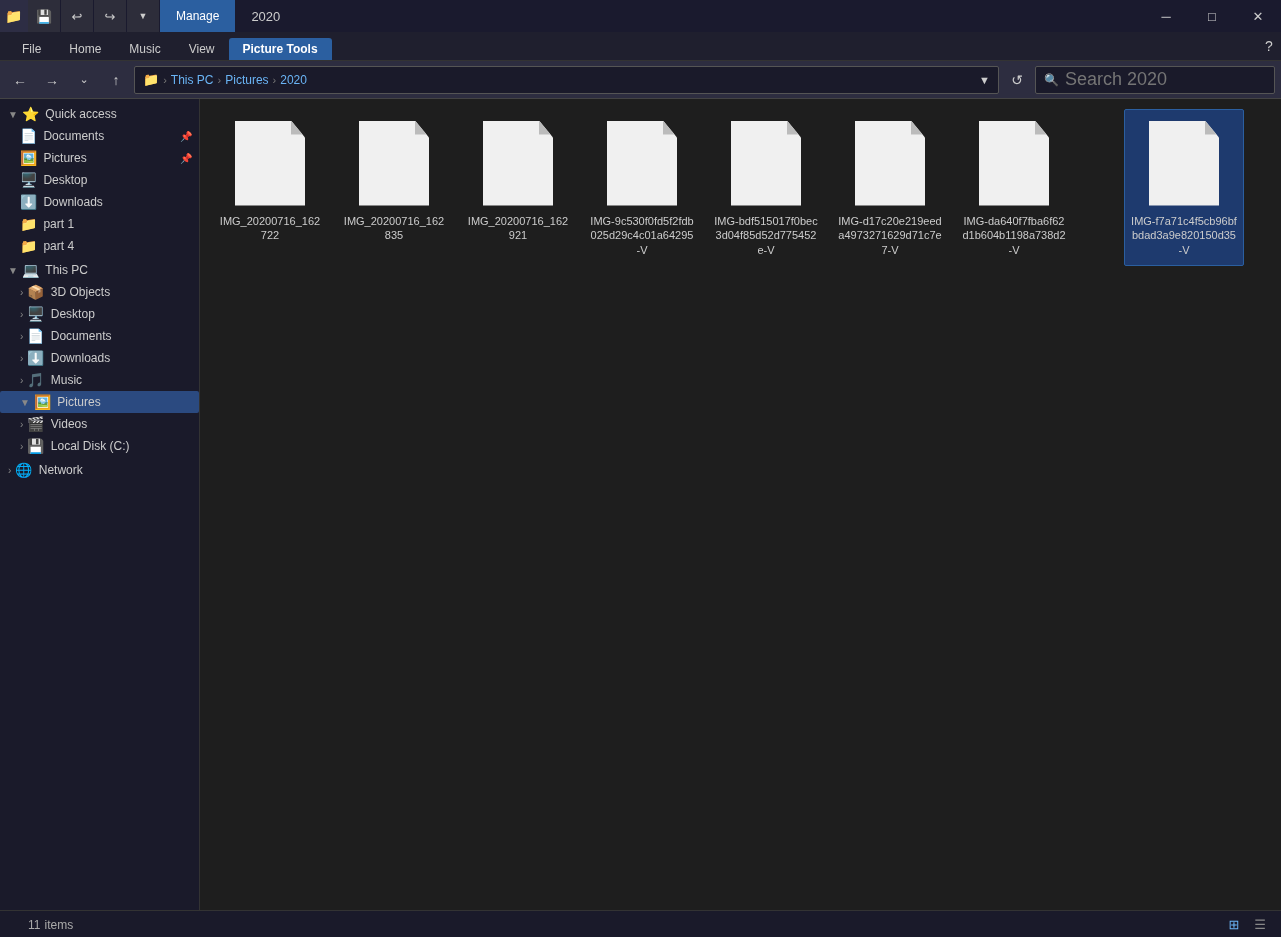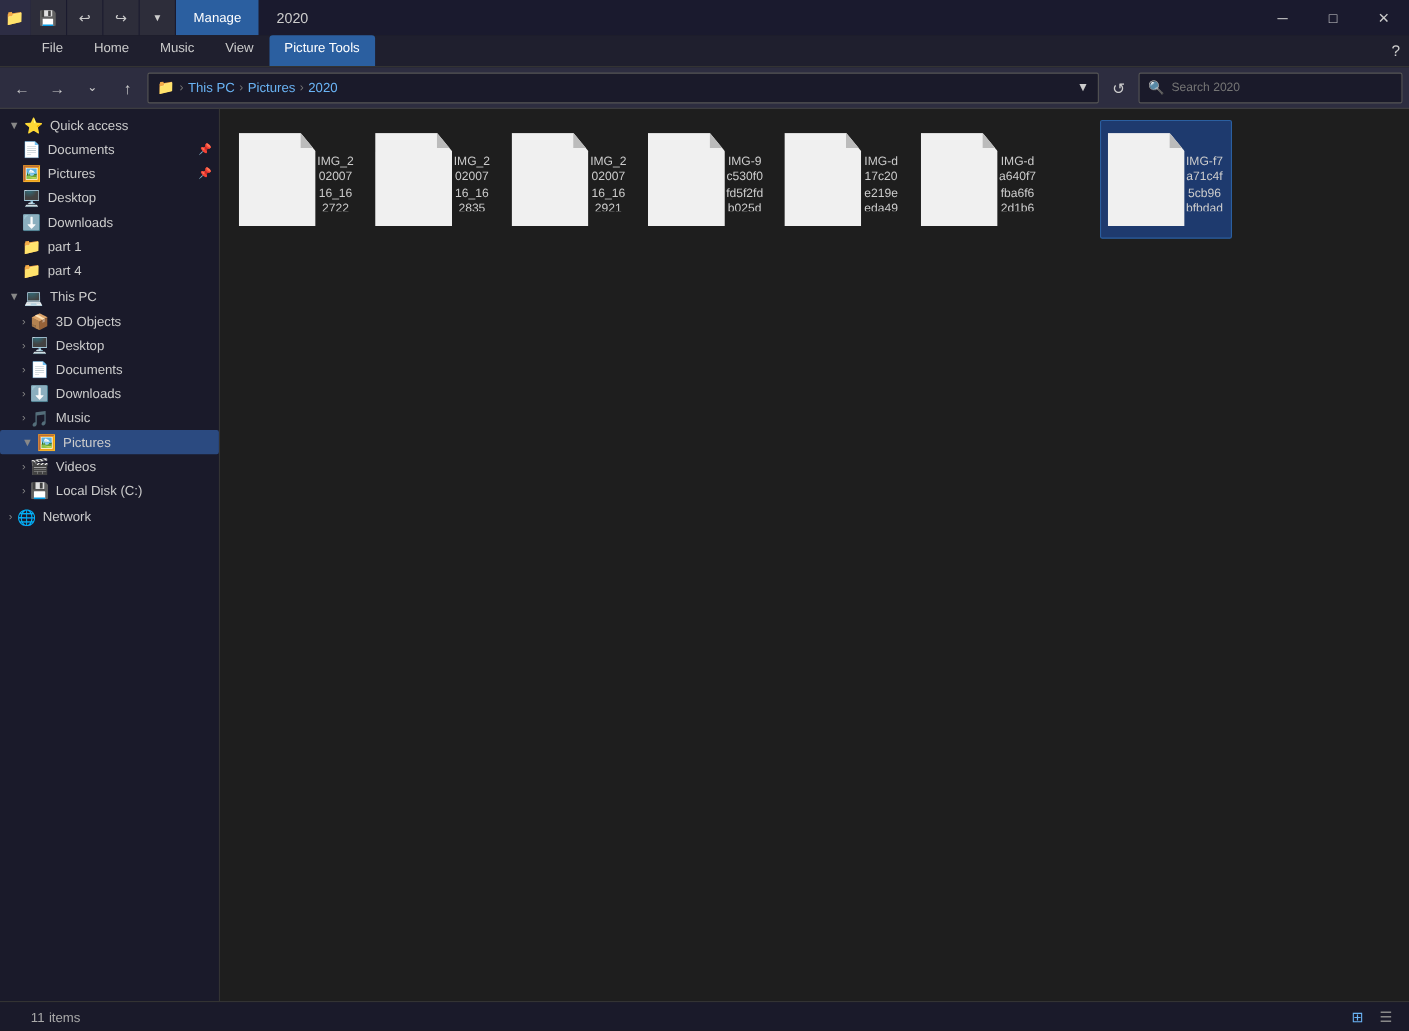--- a/index.html
+++ b/index.html
@@ -67,34 +67,35 @@
     }
 
     
     .ribbon {
       background: #1f1f2e;
       border-bottom: 1px solid #333;
     }
     .ribbon-tabs {
       display: flex;
       height: 28px;
-      padding-left: 24px;
+      align-items: flex-end;
+      padding-left: 8px;
     }
     .ribbon-tab {
       padding: 4px 14px;
       font-size: 12px;
       color: #ccc;
       cursor: pointer;
       border-top-left-radius: 3px;
       border-top-right-radius: 3px;
     }
     .ribbon-special {
       background: #2b5fa0;
       color: #fff;
-      font-weight: 400;
+      font-weight: 700;
     }
     .ribbon-help {
       position: absolute;
       right: 0;
       top: 28px;
       width: 24px; height: 28px;
       display: flex; align-items: center; justify-content: center;
       color: #ccc; font-size: 14px; cursor: pointer;
     }
 
@@ -145,21 +146,21 @@
       background: #1a1a2a;
       border: 1px solid #555;
       border-radius: 2px;
       display: flex;
       align-items: center;
       padding: 0 8px;
       gap: 6px;
     }
     .search-icon { color: #888; font-size: 12px; }
     .search-input {
-      background: transparent; border: none; color: #ccc; font-size: 11px;
+      background: transparent; border: none; color: #ccc; font-size: 18px;
       outline: none; width: 100%;
     }
 
     
     .main-layout {
       display: flex;
       height: calc(937px - 32px - 28px - 38px - 28px);
     }
 
     
@@ -221,21 +222,21 @@
     .file-grid {
       display: flex;
       flex-wrap: wrap;
       gap: 4px;
       align-content: flex-start;
     }
 
     .file-item {
       width: 120px;
       display: flex;
-      flex-direction: row;
+      flex-direction: column;
       align-items: center;
       padding: 8px 6px;
       border-radius: 2px;
       cursor: pointer;
       border: 1px solid transparent;
     }
     .file-item.selected {
       background: #1e3a6e;
       border: 1px solid #2b5fa0;
       margin-left: 46px;
@@ -488,20 +489,26 @@
         <div class="file-item">
           <div class="doc-icon-wrap">
             <div class="doc-icon"></div>
           </div>
           <div class="file-name">IMG-9c530f0fd5f2fdb025d29c4c01a64295-V</div>
         </div>
         <div class="file-item">
           <div class="doc-icon-wrap">
             <div class="doc-icon"></div>
           </div>
+          <div class="file-name">IMG-bdf515017f0bec3d04f85d52d775452e-V</div>
+        </div>
+        <div class="file-item">
+          <div class="doc-icon-wrap">
+            <div class="doc-icon"></div>
+          </div>
           <div class="file-name">IMG-d17c20e219eeda4973271629d71c7e7-V</div>
         </div>
         <div class="file-item">
           <div class="doc-icon-wrap">
             <div class="doc-icon"></div>
           </div>
           <div class="file-name">IMG-da640f7fba6f62d1b604b1198a738d2-V</div>
         </div>
         <div class="file-item selected">
           <div class="doc-icon-wrap">

